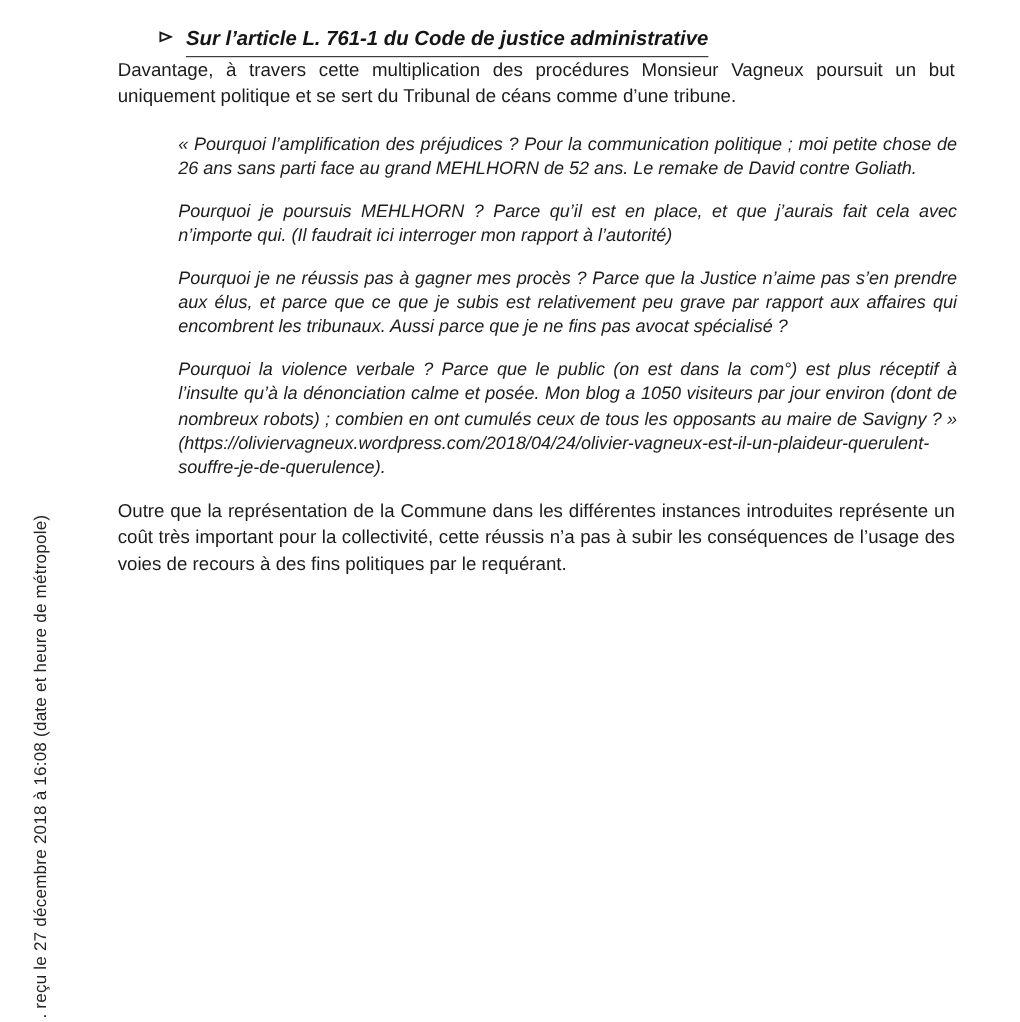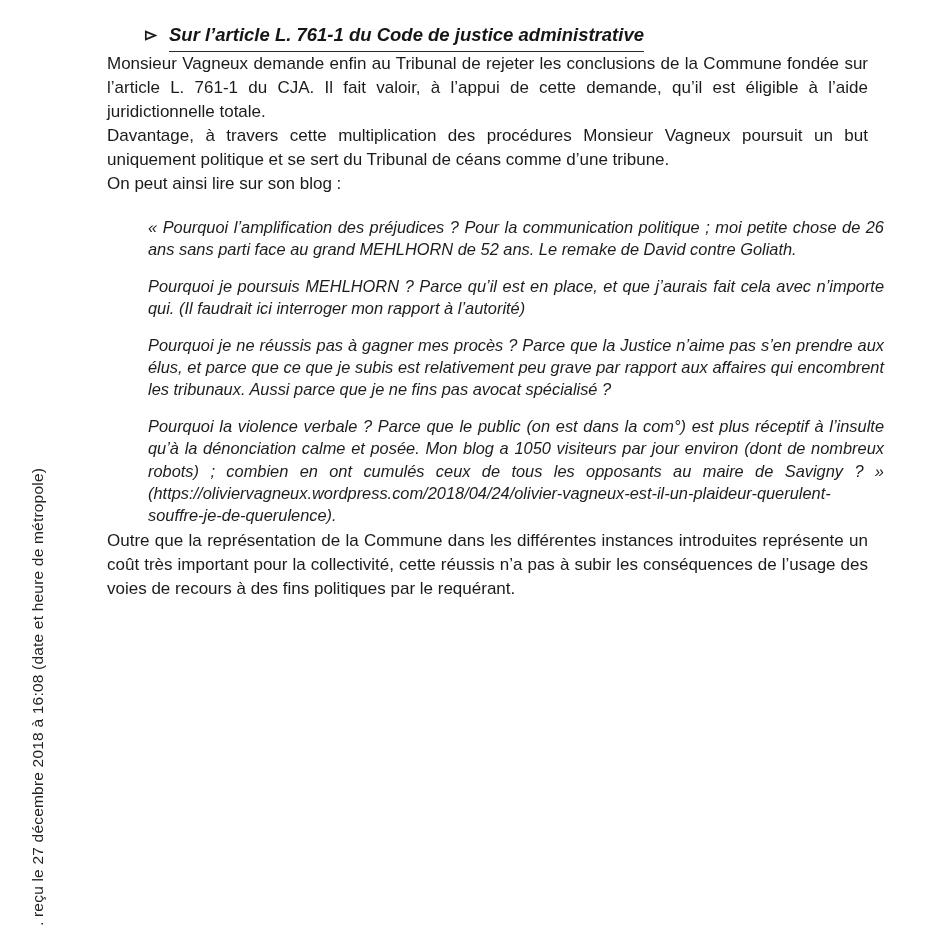--- a/index.html
+++ b/index.html
@@ -42,21 +42,21 @@
     width: 761px;
   }
 
   .heading {
     margin: 22px 0 0 37px;
     font-size: 18.5px;
     line-height: 26px;
     font-weight: bold;
     font-style: italic;
     display: flex;
-    align-items: center;
+    align-items: flex-start;
     gap: 12px;
     color: #161616;
   }
   .heading .bullet {
     flex: 0 0 auto;
     position: relative;
     top: -1px;
   }
   .heading-text {
     border-bottom: 1.6px solid #2a2a2a;
@@ -74,21 +74,21 @@
   .p2 { margin-top: 35px; }
   .p3 { margin-top: 33px; }
   .p4 { margin-top: 36px; }
 
   .quote {
     margin: 20px 0 0 39px;
     width: 740px;
     font-style: italic;
   }
   .quote p {
-    margin: 2px;
+    margin: 16px;
     font-size: 16.4px;
     line-height: 22.4px;
     text-align: justify;
     overflow-wrap: anywhere;
     color: #1d1d1d;
   }
   .quote p + p { margin-top: 14px; }
 
   .c1 { margin-top: 19px; }
   .c2 { margin-top: 42px; }
@@ -104,26 +104,24 @@
 
     <div class="heading">
       <span class="bullet">
         <svg width="13" height="13" viewBox="0 0 13 13" aria-hidden="true">
           <path d="M1.8 2.6 L11.2 6.5 L1.8 10.4 Z" fill="none" stroke="#1a1a1a" stroke-width="1.7" stroke-linejoin="miter"></path>
         </svg>
       </span>
       <span class="heading-text">Sur l’article L. 761-1 du Code de justice administrative</span>
     </div>
 
-    <p class="body-para p1">Monsieur Vagneux demande enfin au Tribunal de rejeter les conclusions de la Commune fondée sur l’article L. 761-1 du CJA. Il fait valoir, à l’appui de cette demande, qu’il est éligible à l’aide juridictionnelle totale.</p>
 
 
     <p class="body-para p3">Davantage, à travers cette multiplication des procédures Monsieur Vagneux poursuit un but uniquement politique et se sert du Tribunal de céans comme d’une tribune.</p>
 
-    <p class="body-para p4">On peut ainsi lire sur son blog :</p>
 
     <div class="quote">
       <p>« Pourquoi l’amplification des préjudices ? Pour la communication politique ; moi petite chose de 26 ans sans parti face au grand MEHLHORN de 52 ans. Le remake de David contre Goliath.</p>
       <p>Pourquoi je poursuis MEHLHORN ? Parce qu’il est en place, et que j’aurais fait cela avec n’importe qui. (Il faudrait ici interroger mon rapport à l’autorité)</p>
       <p>Pourquoi je ne réussis pas à gagner mes procès ? Parce que la Justice n’aime pas s’en prendre aux élus, et parce que ce que je subis est relativement peu grave par rapport aux affaires qui encombrent les tribunaux. Aussi parce que je ne fins pas avocat spécialisé ?</p>
       <p>Pourquoi la violence verbale ? Parce que le public (on est dans la com°) est plus réceptif à l’insulte qu’à la dénonciation calme et posée. Mon blog a 1050 visiteurs par jour environ (dont de nombreux robots) ; combien en ont cumulés ceux de tous les opposants au maire de Savigny ? » (https://oliviervagneux.wordpress.com/2018/04/24/olivier-vagneux-est-il-un-plaideur-querulent-souffre-je-de-querulence).</p>
     </div>
 
     <p class="body-para c1">Outre que la représentation de la Commune dans les différentes instances introduites représente un coût très important pour la collectivité, cette réussis n’a pas à subir les conséquences de l’usage des voies de recours à des fins politiques par le requérant.</p>
 

